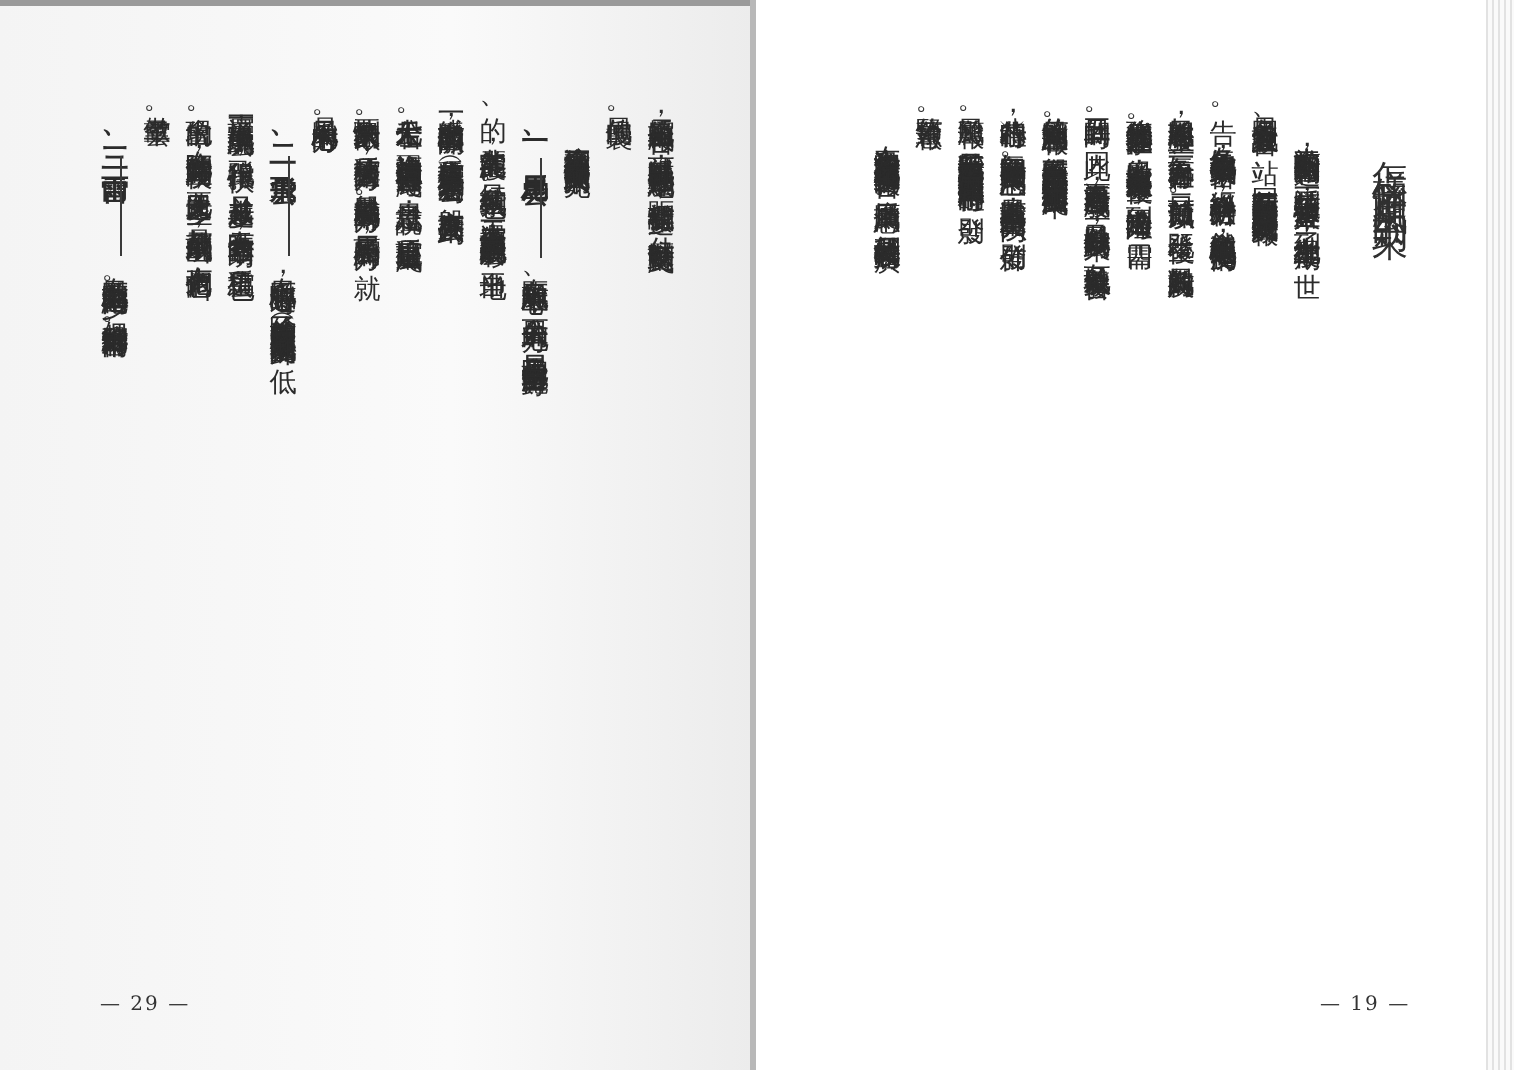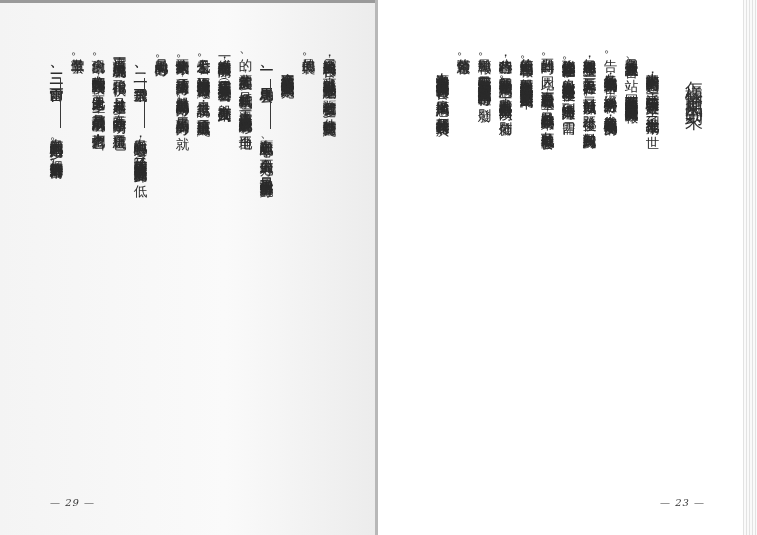--- a/index.html
+++ b/index.html
@@ -12,21 +12,21 @@
   .gutter { position:absolute; left:375px; top:0; width:3px; height:535px; background:#b8b8b8; }
   .right-edge { position:absolute; right:0; top:0; width:14px; height:535px;
                 background:repeating-linear-gradient(90deg,#e2e2e2 0 1px,#fafafa 1px 3px); }
   .top-edge { position:absolute; left:0; top:0; width:376px; height:3px; background:#9a9a9a; }
   .col { position:absolute; writing-mode:vertical-rl; font-size:13.6px; line-height:15px;
          letter-spacing:0.6px; white-space:nowrap; color:#2b2b2b; }
   .title { position:absolute; writing-mode:vertical-rl; font-size:18px; letter-spacing:4px;
            color:#303030; left:682px; top:66px; }
   .bold { font-weight:bold; font-family:"DejaVu Sans", "Liberation Sans", sans-serif; }
   .dash { display:inline-block; width:1px; height:50px; background:#3a3a3a; vertical-align:middle; margin:0 7px; }
-  .pagenum { position:absolute; font-size:10px; font-style:italic; color:#333; letter-spacing:1px; }
+  .pagenum { position:absolute; font-size:10px; color:#333; letter-spacing:1px; }
 </style>
 </head>
 <body>
 
 <div class="spread">
   <div class="page page-left"></div>
   <div class="top-edge"></div>
   <div class="page page-right"></div>
   <div class="gutter"></div>
   <div class="right-edge"></div>
@@ -38,21 +38,21 @@
   <div class="col" style="left:603px;top:48px;">告。各地氣象報告都集中到氣象台，經過科學方法的分析，就會知道各地的天氣變化情況，</div>
   <div class="col" style="left:582px;top:48px;">如颱風將在海上發生，氣象台方面早在一、二日前就可以預知。既發生後，對颱風的行向及</div>
   <div class="col" style="left:561px;top:48px;">強度變化等亦能夠掌握住。一般颱風在非律賓以東海面發生後，到達中國大陸沿海，需四、</div>
   <div class="col" style="left:540px;top:48px;">五日的時間。因此，海面是否已有颱風發生，以及颱風什麼時候到來，各地可以聽氣象台發</div>
   <div class="col" style="left:519px;top:48px;">佈的颱風消息和警報。一般在颱風距離中國海岸一千二百華里以外（約相當於一般颱風四十</div>
   <div class="col" style="left:498px;top:48px;">八小時的行程），氣象台即開始發佈颱風消息。若颱風進入一千二百華里範圍以內，則發佈</div>
   <div class="col" style="left:477px;top:48px;">颱風警報。若颱風行至距離海岸六百華里處（約相當於一般颱風二十四小時的行程），則發</div>
   <div class="col" style="left:456px;top:48px;">佈緊急警報。</div>
   <div class="col" style="left:435px;top:48px;">　在中央和沿海的廣播電台都會根據氣象台的報告，廣播颱風消息。我們只要按時收聽廣</div>
 
-  <div class="pagenum" style="left:660px;top:497px;">— 23 —</div>
+  <div class="pagenum" style="left:660px;top:497px;">— 19 —</div>
 
   <div class="col" style="left:322px;top:48px;">播電台的颱風報告，就可以曉得颱風發生在什麼地點，距離我們有多遠，什麼時候會受到颱</div>
   <div class="col" style="left:301px;top:48px;">風的侵襲。</div>
   <div class="col" style="left:280px;top:48px;">　這裏介紹幾種人們所熟習的一些颱風到來的預兆：</div>
 
   <div class="col" style="left:259px;top:48px;">　<span class="bold">一、馬尾雲</span><span class="dash"></span><span>在距離颱風中心五、六百公里的地方，早晨和晚上天空常出現鮮艷奪目</span></div>
   <div class="col" style="left:238px;top:48px;">的、非常美麗的紅霞，呈紅色或紫銅色。天空上還像扇子一樣散布着亂絲般的雲彩，自地平</div>
   <div class="col" style="left:217px;top:48px;">綫上一點出發向四面散開，這種雲俗稱馬尾雲（氣象學名爲卷雲），一般高度在六千公尺到</div>
   <div class="col" style="left:196px;top:48px;">七千公尺左右。福建沿海的漁夫們稱這種雲爲「颱母」，意思就是說：「這種雲出現是颱風</div>
   <div class="col" style="left:175px;top:48px;">快要來到的象徵」。這種雲移來的方向，一般就是颱風移動的方向。馬尾雲頂點的方向，就</div>

